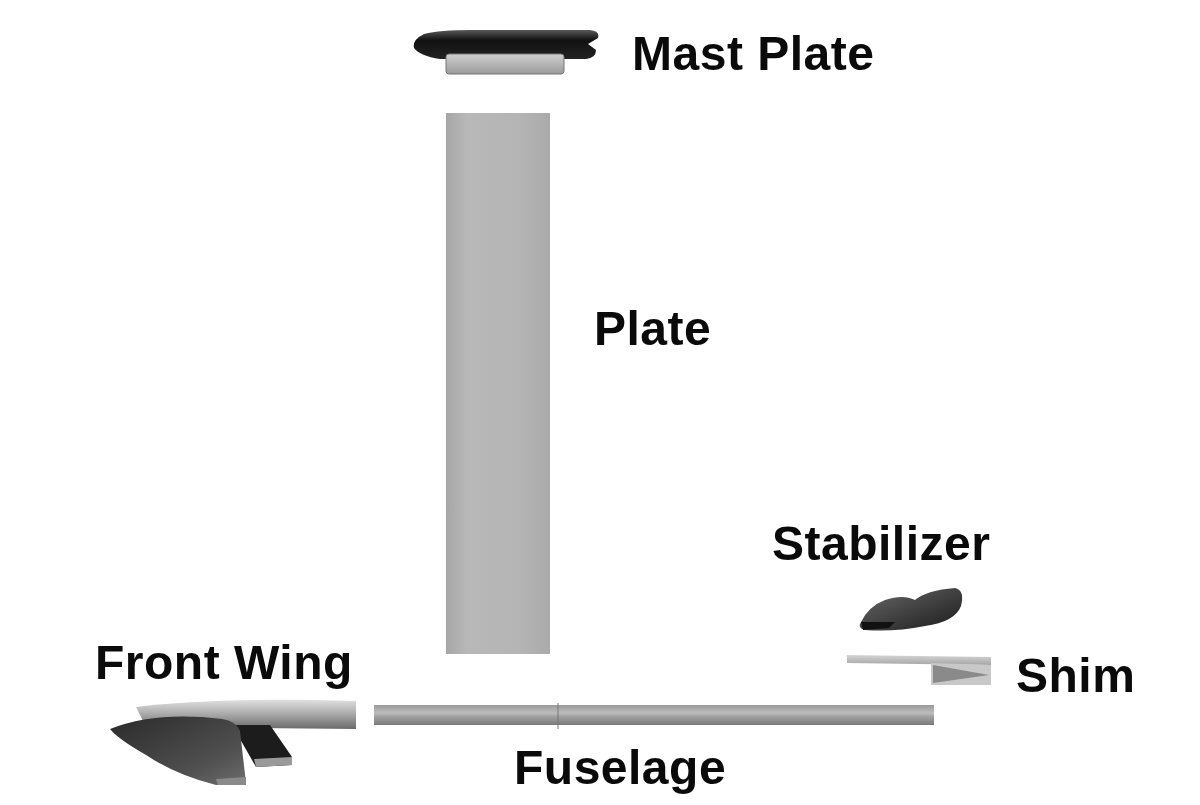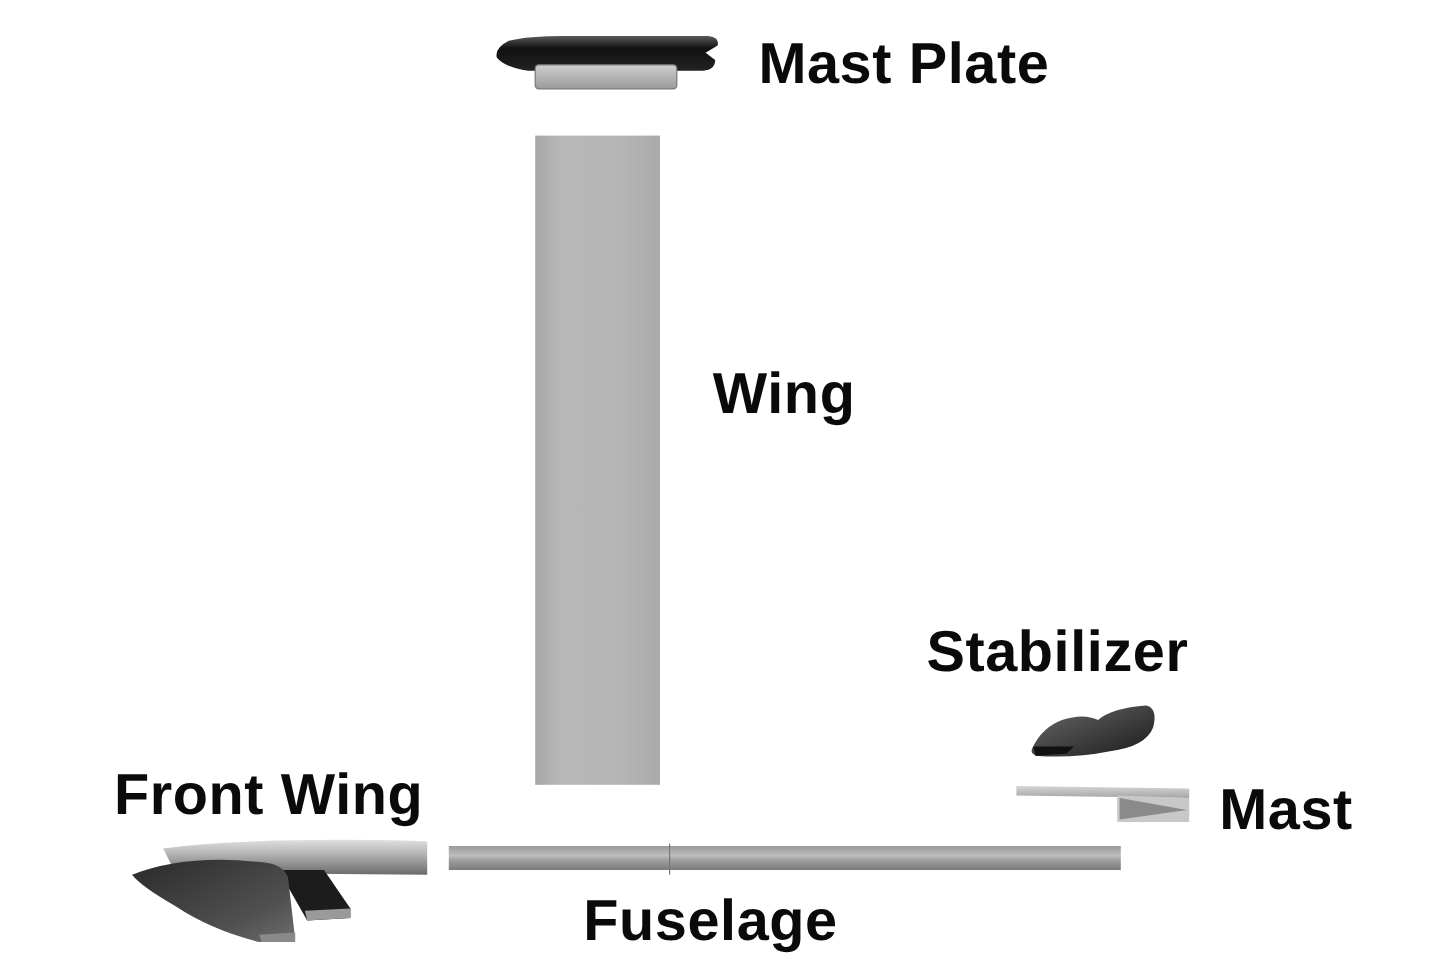--- a/index.html
+++ b/index.html
@@ -22,21 +22,21 @@
       <stop offset="0" stop-color="#d0d0d0"></stop>
       <stop offset="1" stop-color="#9a9a9a"></stop>
     </linearGradient>
   </defs>
   <path d="M 14 8 Q 30 4 60 4 L 180 4 Q 190 5 188 12 L 178 18 L 186 24 Q 186 32 176 33 L 30 33 Q 10 30 4 22 Q 2 14 14 8 Z" fill="url(#plateGrad)"></path>
   <rect x="36" y="28" width="118" height="20" rx="3" fill="url(#plateBase)" stroke="#777" stroke-width="1"></rect>
 </svg>
 <div class="label" style="left:632px; top:30px;">Mast Plate</div>
 
 <div class="part" style="left:446px; top:113px; width:104px; height:541px; background: linear-gradient(to right, #a6a6a6 0%, #b8b8b8 20%, #b5b5b5 70%, #aaaaaa 100%);"></div>
-<div class="label" style="left:594px; top:305px;">Wing</div>
+<div class="label" style="left:594px; top:305px;">Plate</div>
 
 <div class="label" style="left:772px; top:520px;">Stabilizer</div>
 <svg style="left:855px; top:586px;" width="110" height="50" viewBox="0 0 110 50">
   <defs>
     <linearGradient id="stabGrad" x1="0" y1="0" x2="1" y2="1">
       <stop offset="0" stop-color="#6a6a6a"></stop>
       <stop offset="0.6" stop-color="#3a3a3a"></stop>
       <stop offset="1" stop-color="#1a1a1a"></stop>
     </linearGradient>
   </defs>
@@ -48,21 +48,21 @@
   <defs>
     <linearGradient id="shimGrad" x1="0" y1="0" x2="0" y2="1">
       <stop offset="0" stop-color="#d5d5d5"></stop>
       <stop offset="1" stop-color="#a5a5a5"></stop>
     </linearGradient>
   </defs>
   <path d="M 2 2 L 146 4 L 146 12 L 2 10 Z" fill="url(#shimGrad)"></path>
   <path d="M 86 10 L 146 12 L 146 32 L 86 32 Z" fill="#c8c8c8"></path>
   <path d="M 88 12 L 144 22 L 88 30 Z" fill="#8a8a8a"></path>
 </svg>
-<div class="label" style="left:1016px; top:652px;">Mast</div>
+<div class="label" style="left:1016px; top:652px;">Shim</div>
 
 <div class="label" style="left:95px; top:639px;">Front Wing</div>
 <svg style="left:106px; top:695px;" width="256" height="95" viewBox="0 0 256 95">
   <defs>
     <linearGradient id="noseGrad" x1="0" y1="0" x2="0" y2="1">
       <stop offset="0" stop-color="#e0e0e0"></stop>
       <stop offset="0.5" stop-color="#a8a8a8"></stop>
       <stop offset="1" stop-color="#6a6a6a"></stop>
     </linearGradient>
     <linearGradient id="wingGrad" x1="0" y1="0" x2="1" y2="1">
@@ -83,13 +83,13 @@
     <linearGradient id="fuseGrad" x1="0" y1="0" x2="0" y2="1">
       <stop offset="0" stop-color="#9a9a9a"></stop>
       <stop offset="0.4" stop-color="#bdbdbd"></stop>
       <stop offset="0.6" stop-color="#9e9e9e"></stop>
       <stop offset="1" stop-color="#7a7a7a"></stop>
     </linearGradient>
   </defs>
   <rect x="0" y="2" width="560" height="20" fill="url(#fuseGrad)"></rect>
   <line x1="184" y1="0" x2="184" y2="26" stroke="#777" stroke-width="1"></line>
 </svg>
-<div class="label" style="left:486px; top:744px;">Fuselage</div>
+<div class="label" style="left:514px; top:744px;">Fuselage</div>
 
 </body></html>

